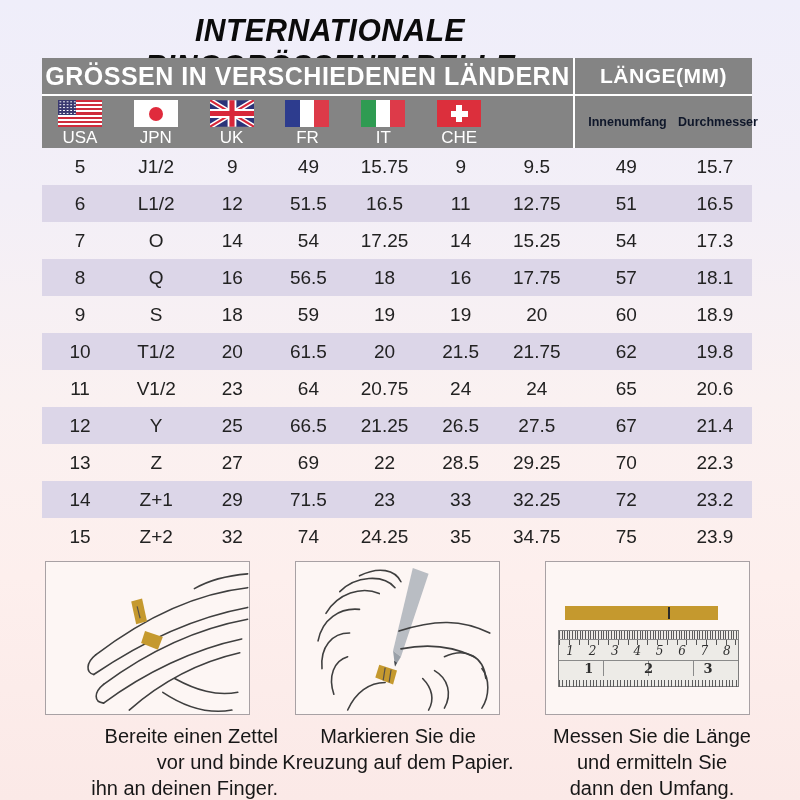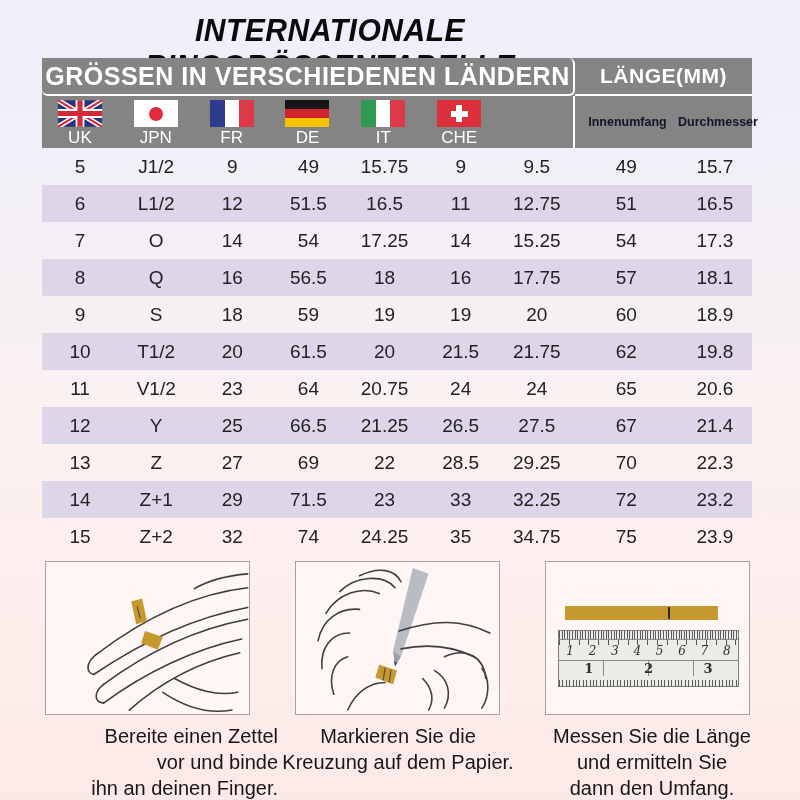--- a/index.html
+++ b/index.html
@@ -16,21 +16,21 @@
     font-size:31px;font-weight:bold;font-style:italic;color:#0b0b0b;
     letter-spacing:0.5px;transform:scaleX(0.97);
   }
 
   
   .tbl-header{position:absolute;left:42px;top:58px;width:710px;height:90px;background:#848484;}
   .h-left{
     position:absolute;left:0;top:0;width:533px;height:38px;box-sizing:border-box;
     border-right:2px solid #fff;border-bottom:2px solid #fff;
     display:flex;align-items:center;justify-content:center;
-    color:#fff;font-size:25px;font-weight:bold;letter-spacing:0.5px;border-radius:6px;
+    color:#fff;font-size:25px;font-weight:bold;letter-spacing:0.5px;
   }
   .h-right{
     position:absolute;left:533px;top:0;width:177px;height:38px;box-sizing:border-box;
     border-bottom:2px solid #fff;
     display:flex;align-items:center;justify-content:center;
     color:#ffffff;font-size:21px;font-weight:bold;letter-spacing:0.5px;
   }
   .flags-row{
     position:absolute;left:0;top:38px;width:533px;height:52px;box-sizing:border-box;
     border-right:2px solid #fff;
@@ -117,42 +117,44 @@
 <div class="page">
 
   <div class="title">INTERNATIONALE RINGGRÖSSENTABELLE</div>
 
   <div class="tbl-header">
     <div class="h-left">GRÖSSEN IN VERSCHIEDENEN LÄNDERN</div>
     <div class="h-right">LÄNGE(MM)</div>
 
     <div class="flags-row">
       <div class="flag-cell">
+        <div class="flag flag-usa">
+            <div class="usa-canton"></div>
+          </div>
+        <div class="flag-label">USA</div>
+      </div>
+      <div class="flag-cell">
+        <div class="flag flag-jpn">
+            <div class="jpn-disc"></div>
+          </div>
+        <div class="flag-label">JPN</div>
+      </div>
+      <div class="flag-cell">
         <svg class="flag" viewBox="0 0 60 36">
           <rect width="60" height="36" fill="#2b3379"></rect>
           <path d="M0,0 L60,36 M60,0 L0,36" stroke="#ffffff" stroke-width="7"></path>
           <path d="M0,0 L60,36 M60,0 L0,36" stroke="#d8273a" stroke-width="3"></path>
           <path d="M30,0 V36 M0,18 H60" stroke="#ffffff" stroke-width="12"></path>
           <path d="M30,0 V36 M0,18 H60" stroke="#d8273a" stroke-width="7"></path>
         </svg>
         <div class="flag-label">UK</div>
       </div>
       <div class="flag-cell">
-        <div class="flag flag-jpn">
-            <div class="jpn-disc"></div>
-          </div>
-        <div class="flag-label">JPN</div>
-      </div>
-      <div class="flag-cell">
         <div class="flag flag-fr"></div>
         <div class="flag-label">FR</div>
-      </div>
-      <div class="flag-cell">
-        <div class="flag flag-de"></div>
-        <div class="flag-label">DE</div>
       </div>
       <div class="flag-cell">
         <div class="flag flag-it"></div>
         <div class="flag-label">IT</div>
       </div>
       <div class="flag-cell">
         <div class="flag flag-che">
             <div class="che-v"></div>
             <div class="che-h"></div>
           </div>

